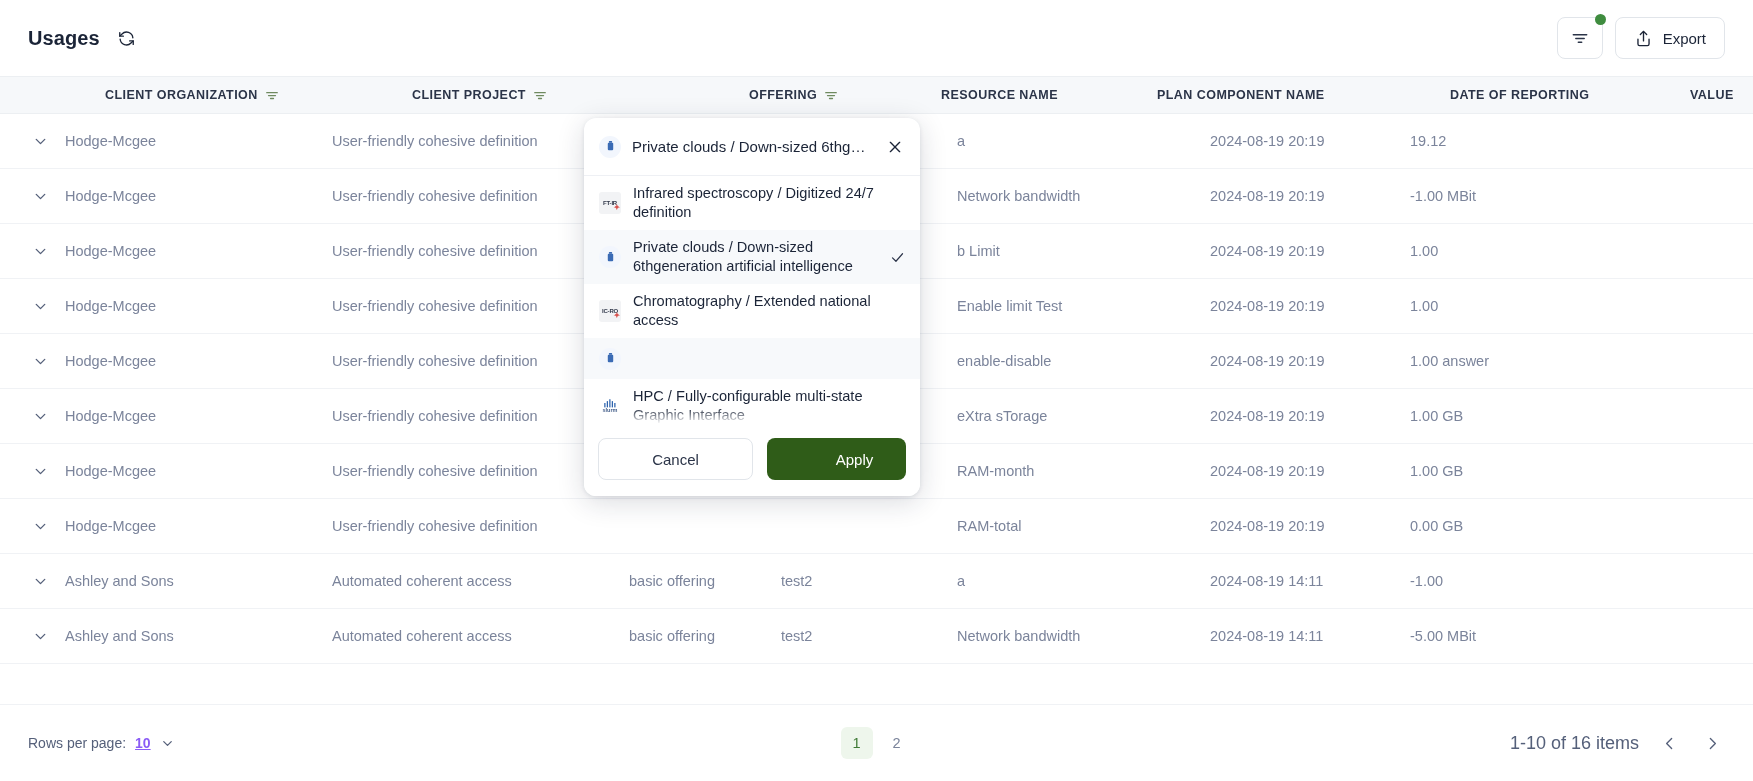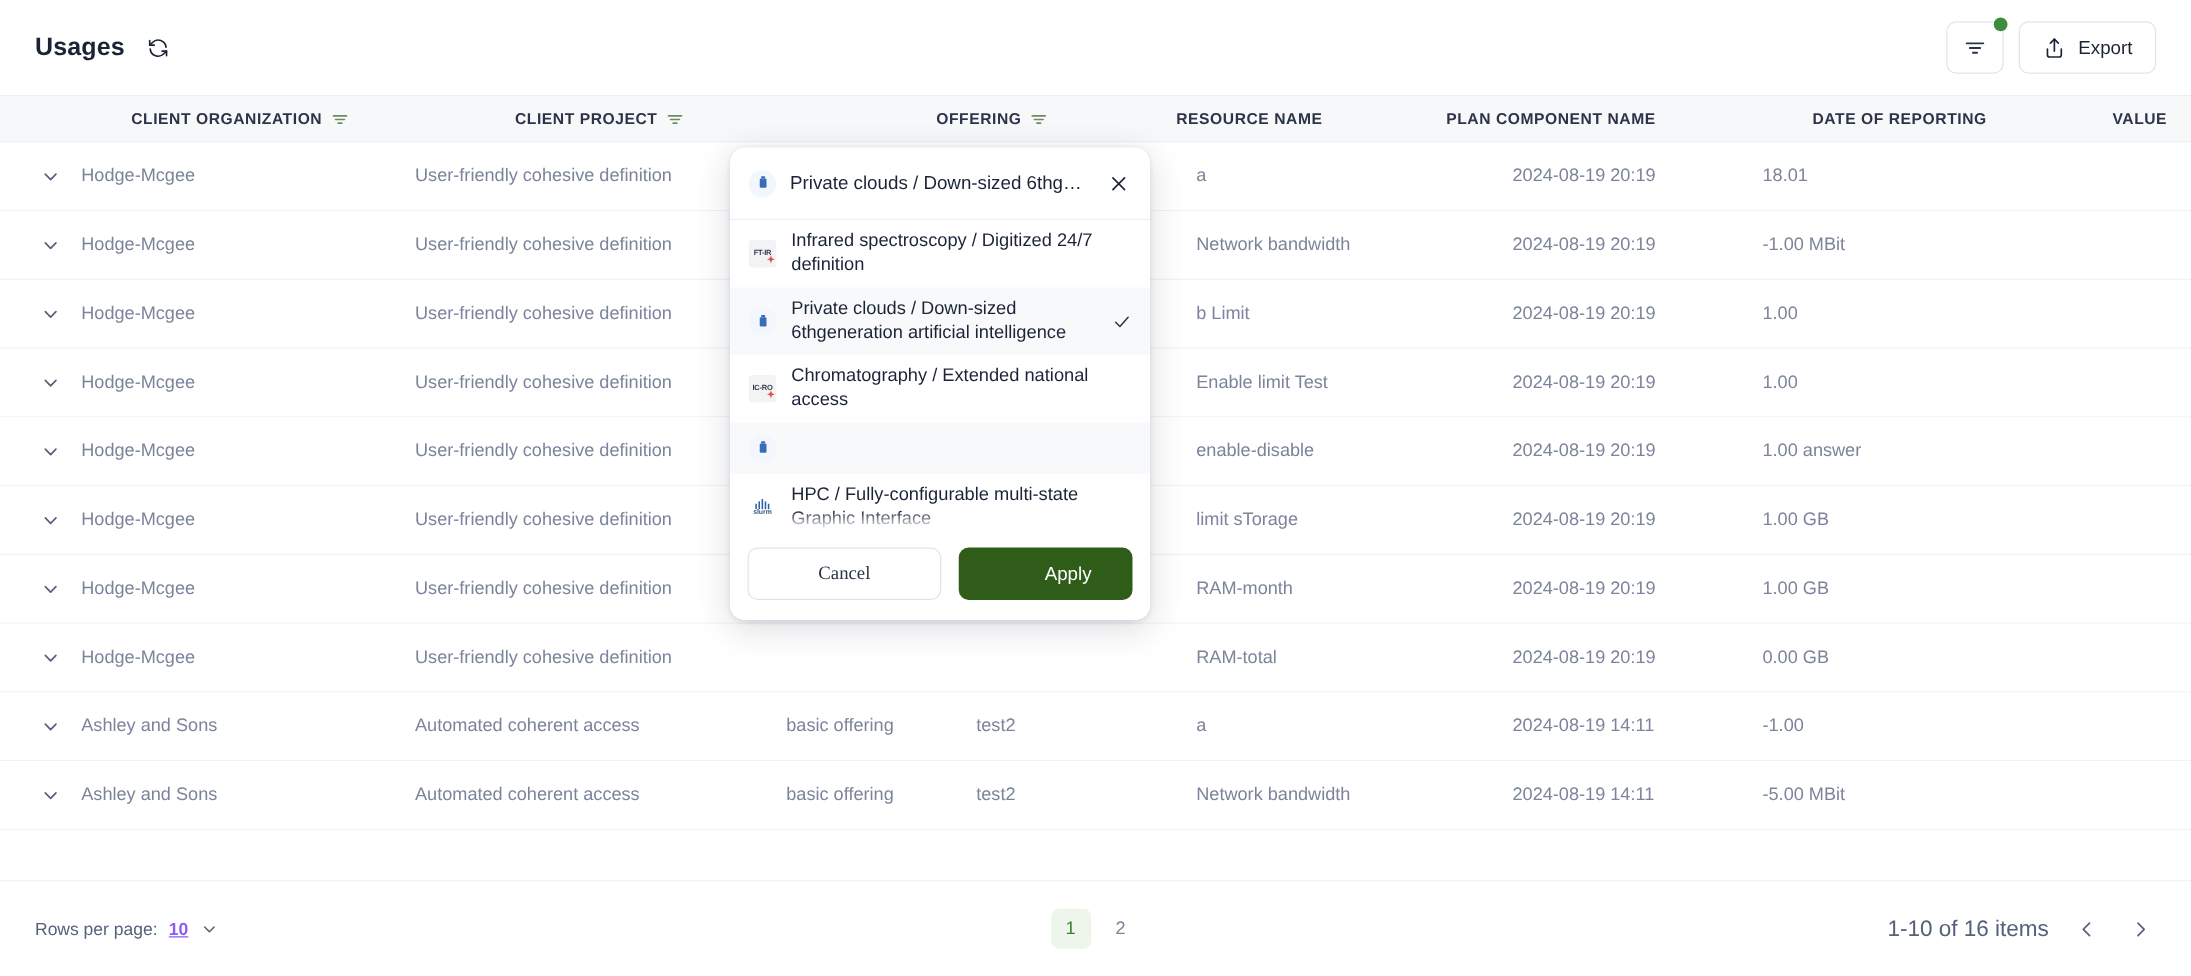--- a/index.html
+++ b/index.html
@@ -291,21 +291,21 @@
   }
   .btn-cancel {
     flex: 0 0 155px;
     height: 42px;
     border: 1px solid #e1e5ea;
     border-radius: 8px;
     background: #fff;
     color: #2b3448;
     font-size: 15px;
     cursor: pointer;
-    font-family: Liberation Serif, serif;
+    font-family: Liberation Sans, sans-serif;
   }
   .btn-apply {
     flex: 1 1 auto;
     height: 42px;
     border: none;
     border-radius: 8px;
     background: #2f5c18;
     color: #ffffff;
     font-size: 15px;
     cursor: pointer;
@@ -411,21 +411,21 @@
             <svg width="17" height="17" viewBox="0 0 24 24" fill="none" stroke="#55607a" stroke-width="1.9" stroke-linecap="round" stroke-linejoin="round">
               <polyline points="6 9 12 15 18 9"></polyline>
             </svg>
           </div>
           <div class="td c1">Hodge-Mcgee</div>
           <div class="td c2">User-friendly cohesive definition</div>
           <div class="td c3"></div>
           <div class="td c4"></div>
           <div class="td c5">a</div>
           <div class="td c6">2024-08-19 20:19</div>
-          <div class="td c7">18.01</div>
+          <div class="td c7">19.12</div>
         </div>
         <div class="tr">
           <div class="chev">
             <svg width="17" height="17" viewBox="0 0 24 24" fill="none" stroke="#55607a" stroke-width="1.9" stroke-linecap="round" stroke-linejoin="round">
               <polyline points="6 9 12 15 18 9"></polyline>
             </svg>
           </div>
           <div class="td c1">Hodge-Mcgee</div>
           <div class="td c2">User-friendly cohesive definition</div>
           <div class="td c3"></div>
@@ -479,21 +479,21 @@
         <div class="tr">
           <div class="chev">
             <svg width="17" height="17" viewBox="0 0 24 24" fill="none" stroke="#55607a" stroke-width="1.9" stroke-linecap="round" stroke-linejoin="round">
               <polyline points="6 9 12 15 18 9"></polyline>
             </svg>
           </div>
           <div class="td c1">Hodge-Mcgee</div>
           <div class="td c2">User-friendly cohesive definition</div>
           <div class="td c3"></div>
           <div class="td c4"></div>
-          <div class="td c5">limit sTorage</div>
+          <div class="td c5">eXtra sTorage</div>
           <div class="td c6">2024-08-19 20:19</div>
           <div class="td c7">1.00 GB</div>
         </div>
         <div class="tr">
           <div class="chev">
             <svg width="17" height="17" viewBox="0 0 24 24" fill="none" stroke="#55607a" stroke-width="1.9" stroke-linecap="round" stroke-linejoin="round">
               <polyline points="6 9 12 15 18 9"></polyline>
             </svg>
           </div>
           <div class="td c1">Hodge-Mcgee</div>

